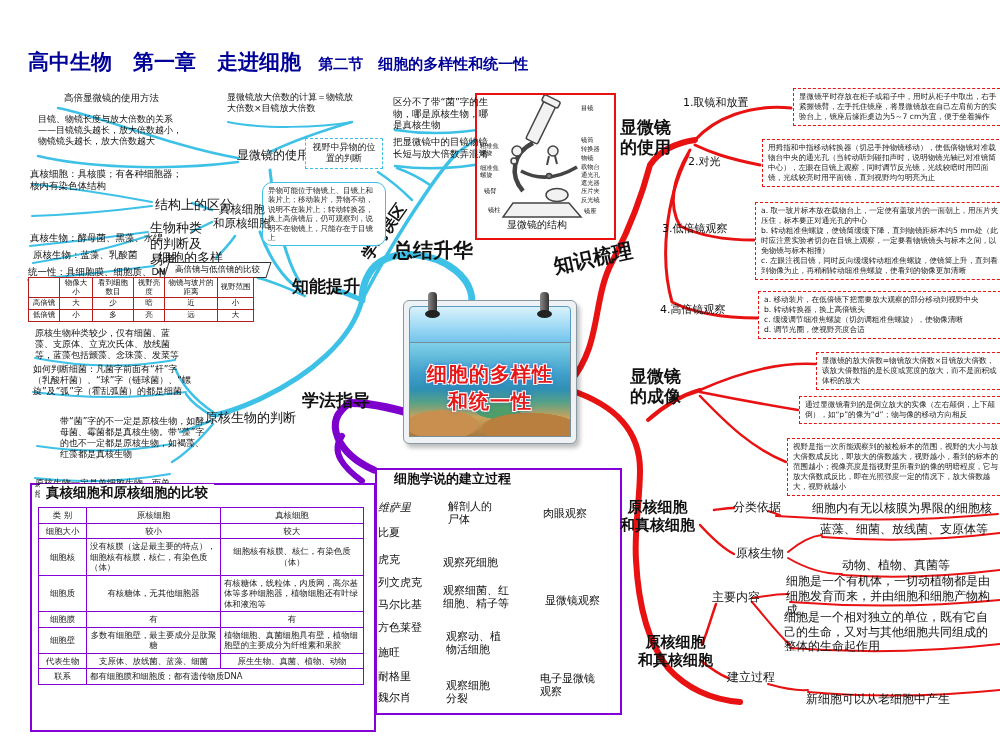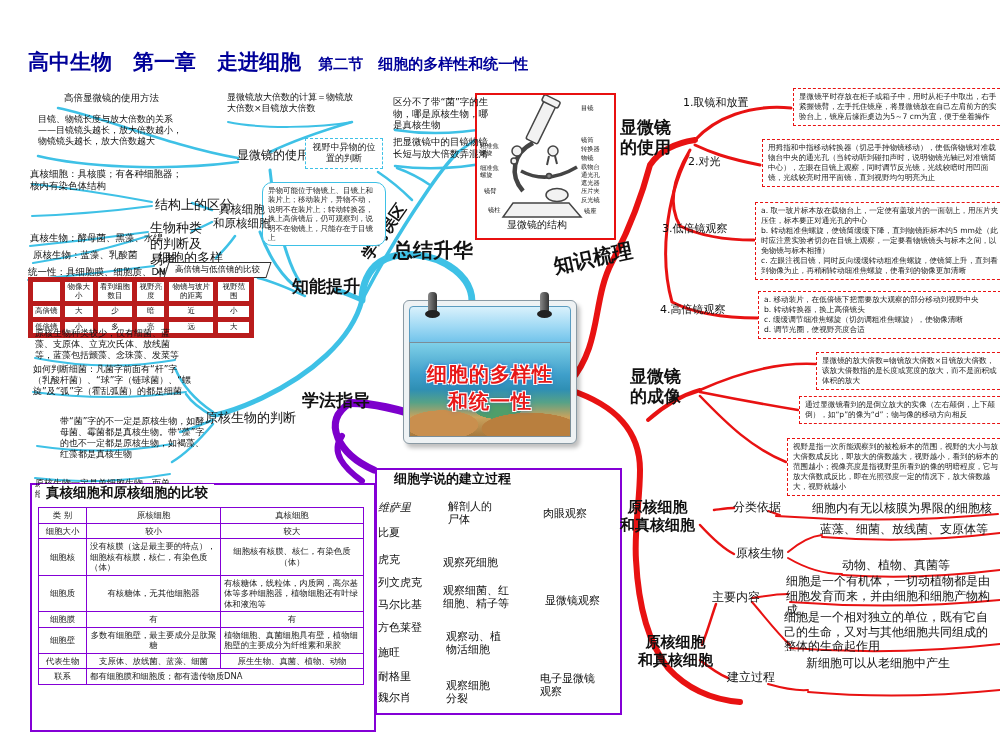--- a/index.html
+++ b/index.html
@@ -14,21 +14,21 @@
   .node-lg{font-size:17px;font-weight:bold;line-height:1.15;}
   .hub{font-size:17px;font-weight:bold;}
   .red-dash{position:absolute;z-index:3;border:1.5px dashed #e81212;background:#fff;
             padding:3px 5px;font-size:7.6px;line-height:1.32;color:#222;}
   .cyan-note{position:absolute;z-index:3;border:1.5px solid #3ec1e6;border-radius:10px;background:#fff;
              padding:3px 5px;font-size:7.5px;line-height:1.25;color:#222;}
   .cyan-dash{position:absolute;z-index:3;border:1.5px dashed #3ec1e6;background:#fff;
              padding:3px 4px;font-size:9px;line-height:1.25;color:#222;text-align:center;}
   table{border-collapse:collapse;background:#fff;}
   .lens-table{position:absolute;z-index:3;font-size:7.5px;line-height:1.15;}
-  .lens-table td,.lens-table th{border:5px solid #b91c1c;padding:1px 2px;text-align:center;font-weight:normal;}
+  .lens-table td,.lens-table th{border:1px solid #b91c1c;padding:1px 2px;text-align:center;font-weight:normal;}
   .tab{position:absolute;z-index:3;border:1px solid #333;background:#fff;transform:skewX(-18deg);
        padding:1px 8px;font-size:8.5px;}
   .tab>span{display:inline-block;transform:skewX(18deg);}
   .pbox{position:absolute;z-index:2;border:2.5px solid #8400d6;background:#fff;}
   .ptitle{position:absolute;z-index:4;font-size:13px;font-weight:bold;background:#fff;padding:0 6px;}
   .cells-table{position:absolute;z-index:3;font-size:8.4px;line-height:1.25;}
   .cells-table td{border:1.6px solid #8400d6;padding:2px 3px;text-align:center;color:#222;}
   .cells-table td.l{text-align:left;}
   .cal{position:absolute;z-index:4;left:403px;top:300px;width:172px;height:142px;background:#eef2f4;
        border:1px solid #8a9aa4;border-radius:6px;box-shadow:3px 4px 4px rgba(0,0,0,.25);}
@@ -306,21 +306,21 @@
 <div class="t sz10" style="left:812px;top:501px;">细胞内有无以核膜为界限的细胞核</div>
 <div class="t sz12" style="left:736px;top:546px;">原核生物</div>
 <div class="t sz10" style="left:820px;top:522px;">蓝藻、细菌、放线菌、支原体等</div>
 <div class="t sz10" style="left:842px;top:558px;">动物、植物、真菌等</div>
 <div class="t pre b" style="left:638px;top:633px;font-size:15px;text-align:center;">原核细胞
 和真核细胞</div>
 <div class="t sz12" style="left:712px;top:590px;">主要内容</div>
 <div class="t sz10" style="left:786px;top:574px;width:210px;">细胞是一个有机体，一切动植物都是由细胞发育而来，并由细胞和细胞产物构成</div>
 <div class="t sz10" style="left:784px;top:610px;width:212px;">细胞是一个相对独立的单位，既有它自己的生命，又对与其他细胞共同组成的整体的生命起作用</div>
 <div class="t sz12" style="left:727px;top:670px;">建立过程</div>
-<div class="t sz10" style="left:806px;top:656px;">新细胞可以从老细胞中产生</div>
+<div class="t sz10" style="left:806px;top:692px;">新细胞可以从老细胞中产生</div>
 
 <div class="pbox" style="left:375px;top:468px;width:243px;height:243px;"></div>
 <div class="ptitle" style="left:388px;top:470px;">细胞学说的建立过程</div>
 <div class="t sz11" style="left:378px;top:501px;font-style:italic;">维萨里</div>
 <div class="t sz11" style="left:378px;top:526px;">比夏</div>
 <div class="t sz11" style="left:378px;top:553px;">虎克</div>
 <div class="t sz11" style="left:378px;top:576px;">列文虎克</div>
 <div class="t sz11" style="left:378px;top:598px;">马尔比基</div>
 <div class="t sz11" style="left:378px;top:621px;">方色莱登</div>
 <div class="t sz11" style="left:378px;top:646px;">施旺</div>

